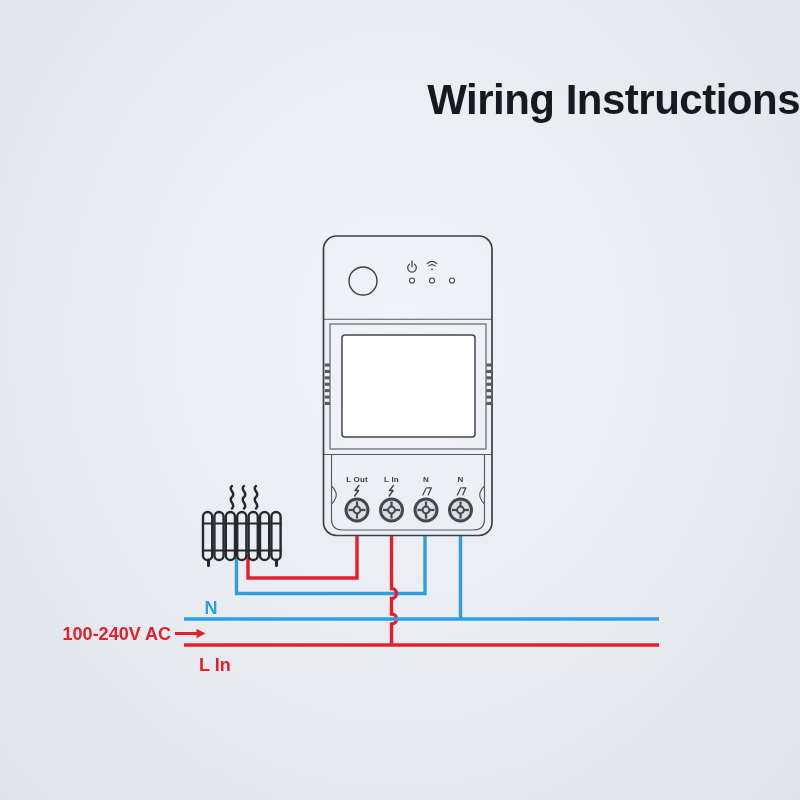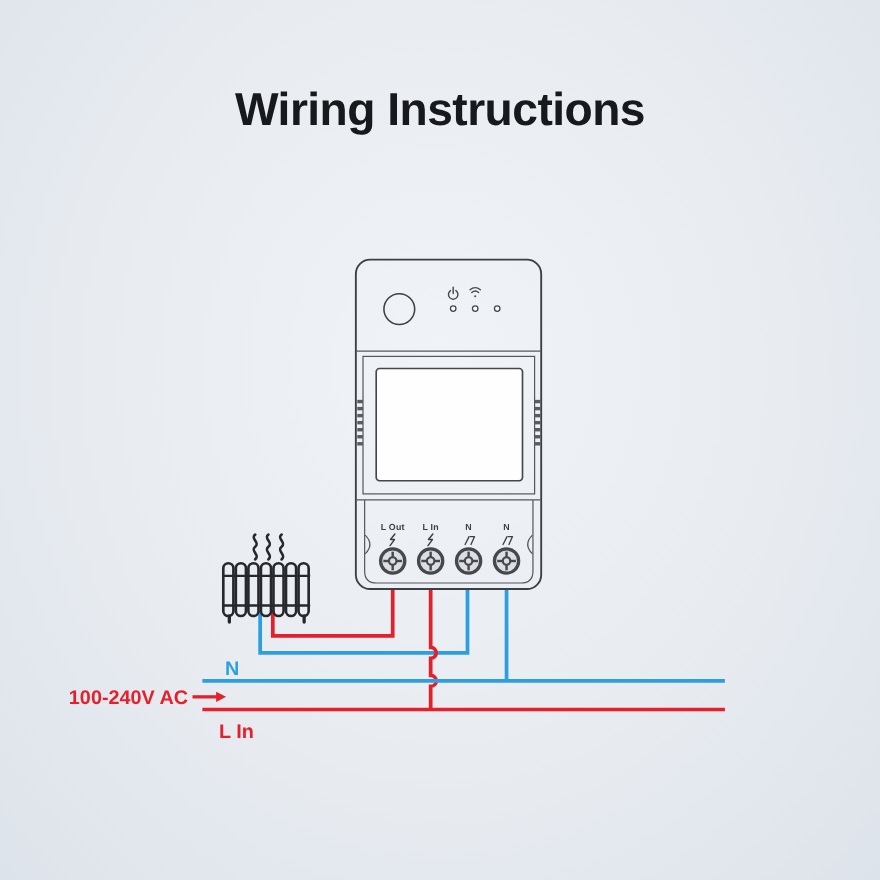--- a/index.html
+++ b/index.html
@@ -3,21 +3,21 @@
 <meta charset="utf-8">
 <style>
   html,body{margin:0;padding:0;}
   body{width:800px;height:800px;overflow:hidden;font-family:"Liberation Sans",sans-serif;}
   .canvas{
     position:relative;width:800px;height:800px;
     background:radial-gradient(ellipse at 50% 42%, #f0f3f7 0%, #e8ecf1 55%, #dde3ea 100%);
   }
   .title{
     position:absolute;top:76px;left:0;width:800px;margin:0;
-    text-align:center;font-size:42px;font-weight:800;letter-spacing:-0.5px;
+    text-align:right;font-size:42px;font-weight:800;letter-spacing:-0.5px;
     color:#17191c;font-family:"Liberation Sans",sans-serif;
   }
   svg.diagram{position:absolute;left:0;top:0;}
   svg text{font-family:"Liberation Sans",sans-serif;}
   .term{font-size:8px;font-weight:700;fill:#3b3e42;letter-spacing:.2px;}
   .lbl{font-size:18px;font-weight:700;}
   .lbl-blue{fill:#2d9fe0;}
   .lbl-red{fill:#e4202c;}
   .outline{stroke:#3c3f43;fill:none;}
   .thin{stroke:#54575b;stroke-width:1.1;fill:none;}

